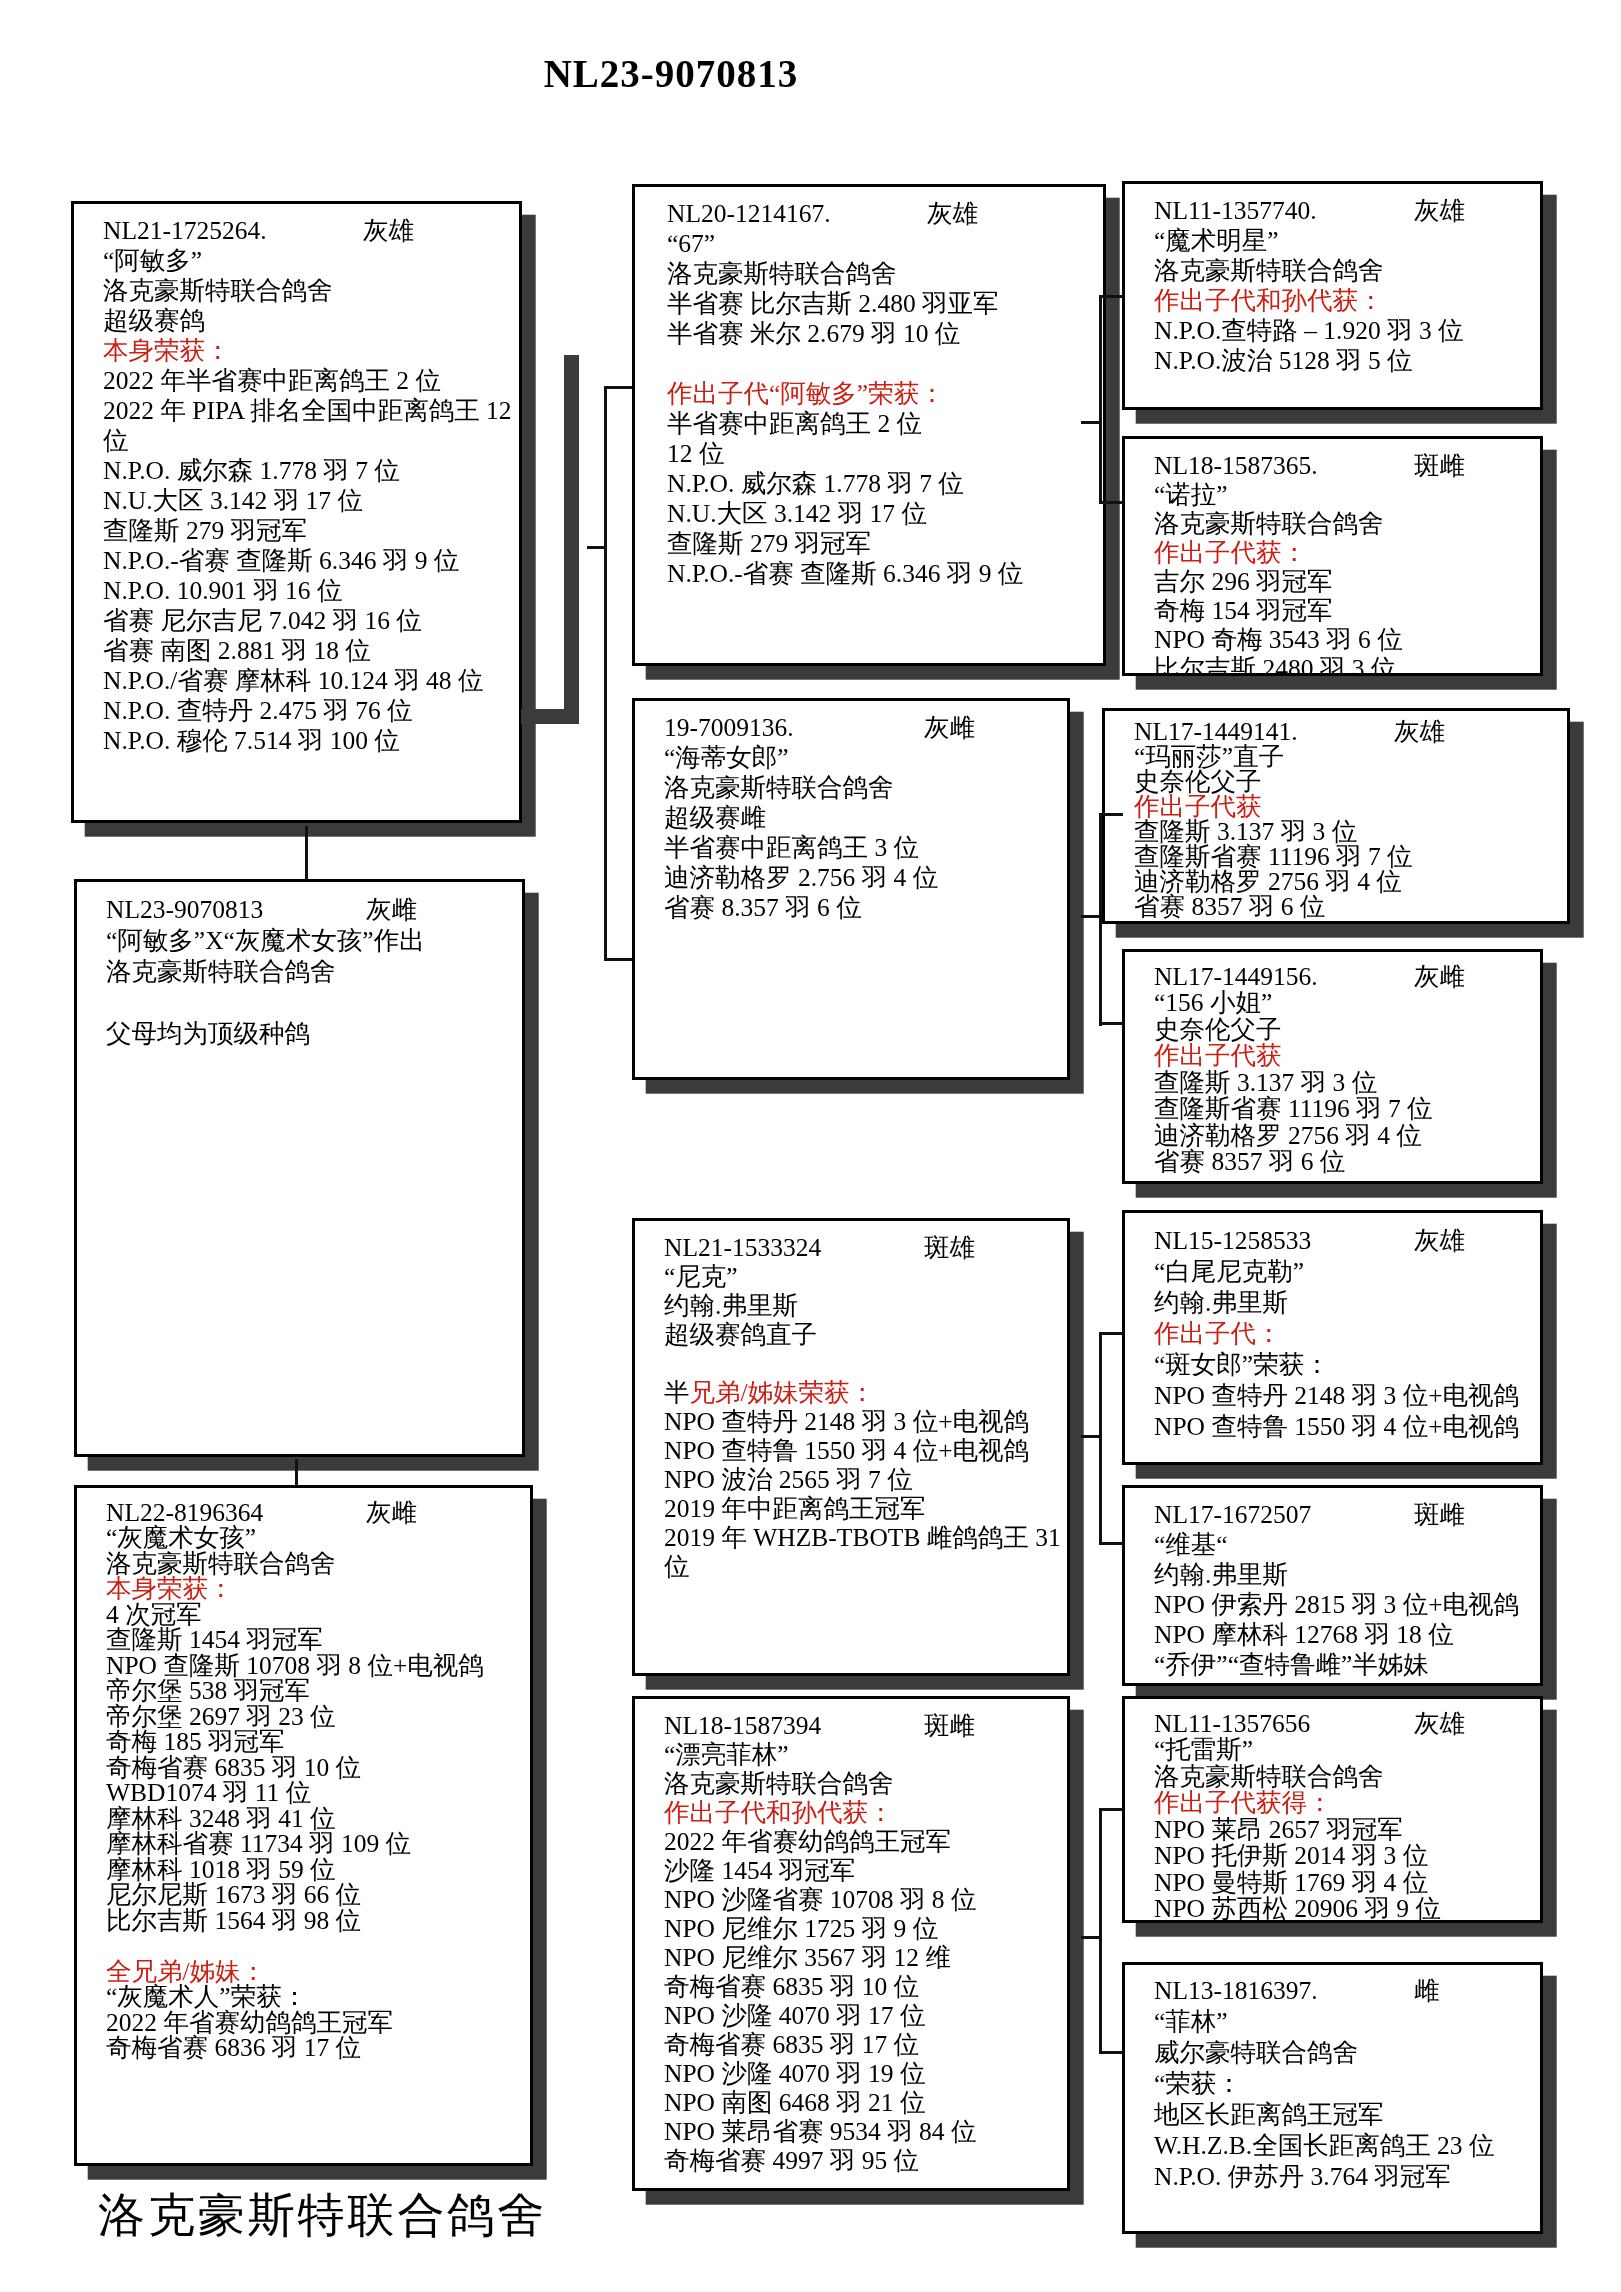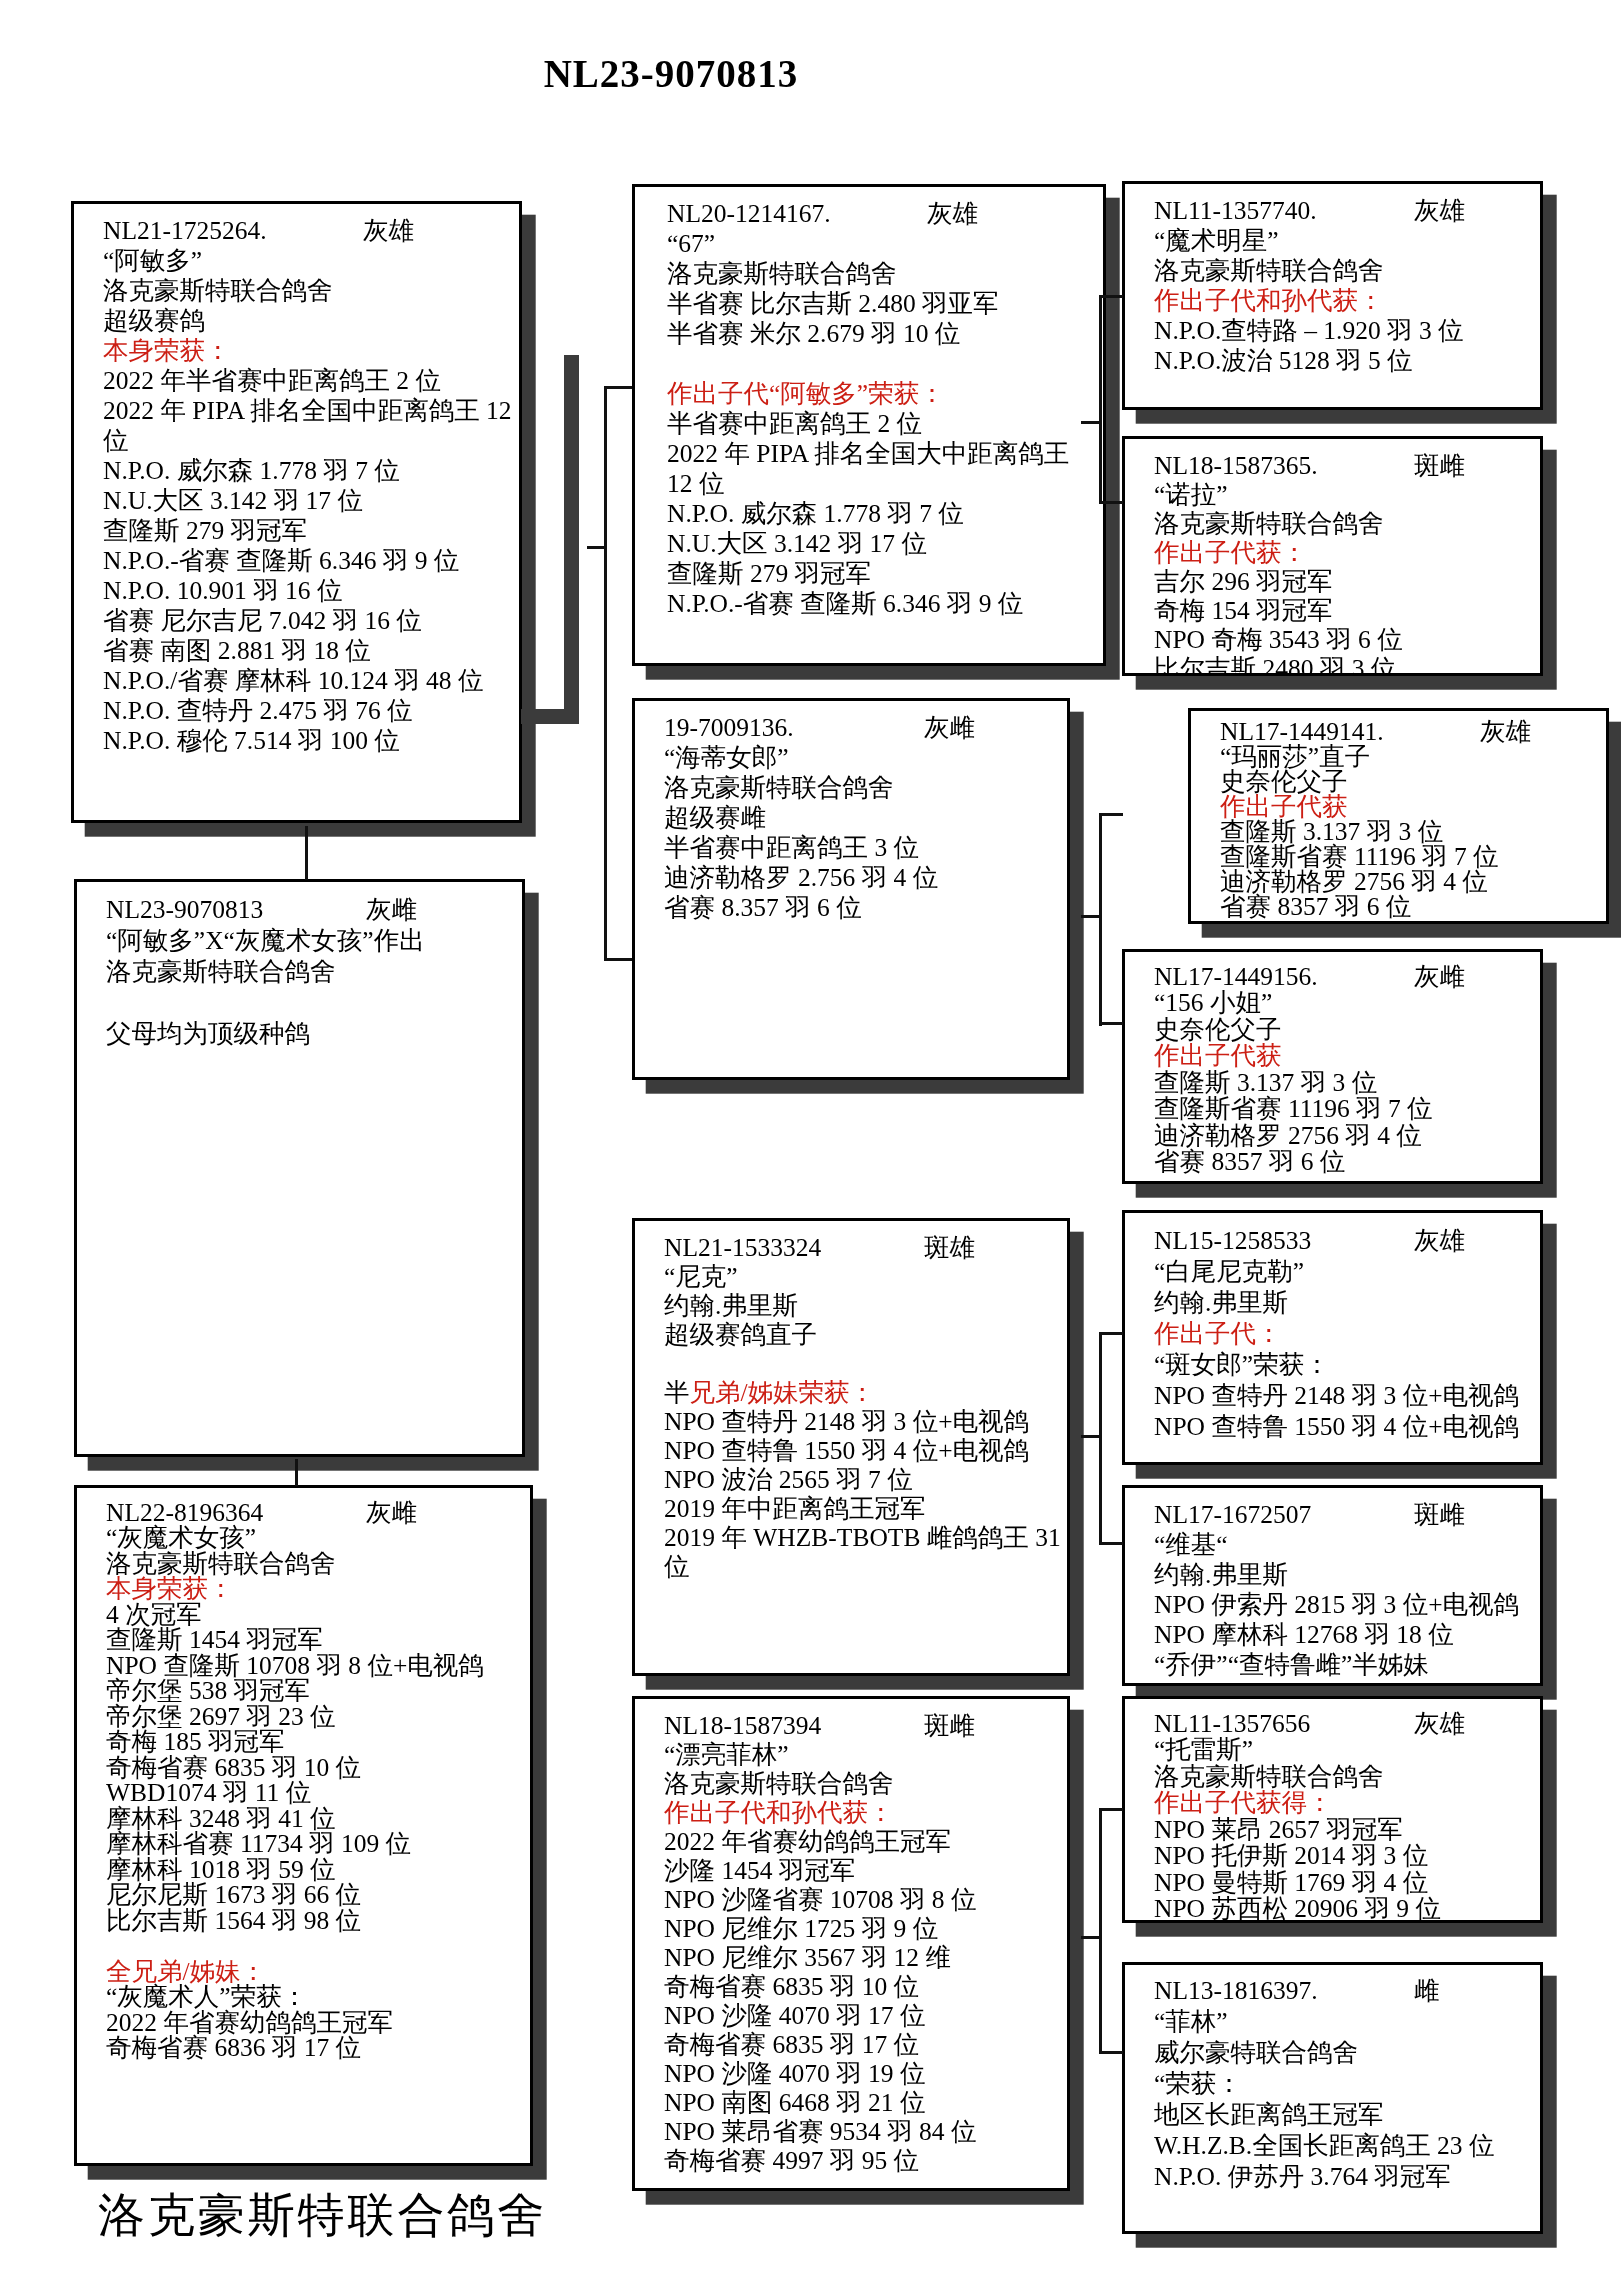--- a/index.html
+++ b/index.html
@@ -36,21 +36,21 @@
   
   .b-a{left:71px;  top:201px;  width:451px;height:622px;line-height:30px;}
   .b-b{left:74px;  top:879px;  width:451px;height:578px;line-height:31px;}
   .b-c{left:74px;  top:1485px; width:459px;height:681px;line-height:25.5px;}
   .b-d{left:632px; top:184px;  width:474px;height:482px;line-height:30px;padding-left:32px;}
   .b-e{left:632px; top:698px;  width:438px;height:382px;line-height:30px;}
   .b-f{left:632px; top:1206px; width:438px;height:458px;line-height:29px;margin-top:12px;}
   .b-g{left:632px; top:1696px; width:438px;height:495px;line-height:29px;}
   .b-h{left:1122px;top:181px;  width:421px;height:229px;line-height:30px;}
   .b-i{left:1122px;top:436px;  width:421px;height:240px;line-height:29px;}
-  .b-j{left:1188px;top:708px;  width:421px;height:216px;line-height:25px;padding-top:7.8px;}
+  .b-j{left:1102px;top:708px;  width:468px;height:216px;line-height:25px;padding-top:7.8px;}
   .b-k{left:1122px;top:949px;  width:421px;height:235px;line-height:26.5px;}
   .b-l{left:1122px;top:1210px; width:421px;height:255px;line-height:31px;}
   .b-m{left:1122px;top:1485px; width:421px;height:201px;line-height:30px;}
   .b-n{left:1122px;top:1696px; width:421px;height:227px;line-height:26.5px;}
   .b-o{left:1122px;top:1952px; width:421px;height:272px;line-height:31px;padding-top:9.8px;margin-top:10px;}
   
   .cn{position:absolute;background:#111;display:block;}
   .cn.thick{background:#3b3b3b;}
 </style>
 </head>
@@ -120,21 +120,20 @@
       <div class="bx b-d">
     <div class="ln hdr"><span class="ring">NL20-1214167.</span><span class="sex">灰雄</span></div>
     <div>
           <div class="ln"><span>“67”</span></div>
           <div class="ln"><span>洛克豪斯特联合鸽舍</span></div>
           <div class="ln"><span>半省赛 比尔吉斯 2.480 羽亚军</span></div>
           <div class="ln"><span>半省赛 米尔 2.679 羽 10 位</span></div>
           <div class="ln">&nbsp;</div>
           <div class="ln"><span class="red">作出子代“阿敏多”荣获：</span></div>
           <div class="ln"><span>半省赛中距离鸽王 2 位</span></div>
-          <div class="ln"><span>2022 年 PIPA 排名全国大中距离鸽王</span></div>
           <div class="ln"><span>12 位</span></div>
           <div class="ln"><span>N.P.O. 威尔森 1.778 羽 7 位</span></div>
           <div class="ln"><span>N.U.大区 3.142 羽 17 位</span></div>
           <div class="ln"><span>查隆斯 279 羽冠军</span></div>
           <div class="ln"><span>N.P.O.-省赛 查隆斯 6.346 羽 9 位</span></div>
         </div>
   </div>
       <div class="bx b-e">
     <div class="ln hdr"><span class="ring">19-7009136.</span><span class="sex">灰雌</span></div>
     <div>

